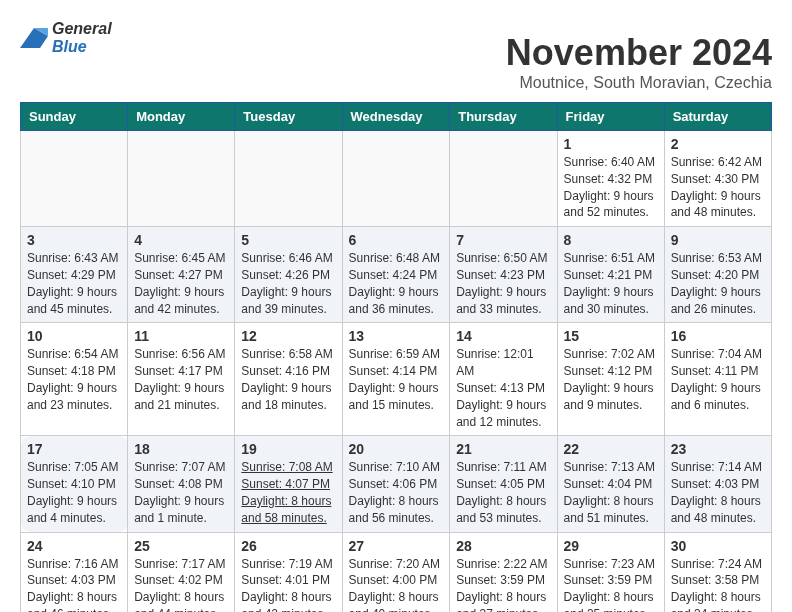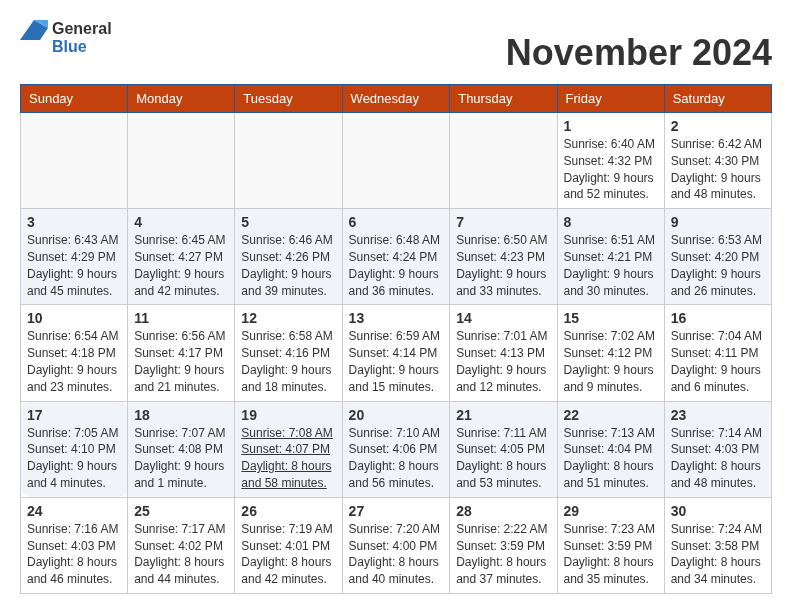--- a/index.html
+++ b/index.html
@@ -11,21 +11,23 @@
       padding: 20px;
     }
     .header-section {
       display: flex;
       justify-content: space-between;
       align-items: flex-start;
       margin-bottom: 10px;
     }
     .logo {
       display: flex;
+      align-items: center;
       gap: 4px;
+      font-style: italic;
     }
     .logo-icon {
       width: 28px;
       height: 20px;
     }
     .title-section {
       text-align: right;
       margin-top: 12px;
     }
     .calendar-title {
@@ -35,26 +37,26 @@
     }
     .calendar-subtitle {
       font-size: 16px;
       color: #555;
     }
     table {
       width: 100%;
       border-collapse: collapse;
     }
     th {
-      background-color: #c2410c;
+      background-color: #0f766e;
       color: white;
       text-align: left;
       padding: 6px 8px;
       font-size: 13px;
-      font-weight: normal;
+      font-weight: bold;
       border: 1px solid #1e5a9e;
     }
     td {
       border: 1px solid #ccc;
       vertical-align: top;
       padding: 5px 6px;
       width: 108px;
       min-height: 80px;
       font-size: 11px;
       color: #333;
@@ -87,20 +89,21 @@
       <polygon points="0,20 14,0 28,8 20,20" fill="#2970b8"></polygon>
       <polygon points="14,0 28,8 28,0" fill="#5ba3e0"></polygon>
     </svg>
     <div>
       <span style="font-size:16px;font-weight:bold;color:#333;">General</span><br>
       <span style="font-size:16px;font-weight:bold;color:#2970b8;">Blue</span>
     </div>
   </div>
   <div class="title-section">
     <div class="calendar-title">November 2024</div>
+    <div class="calendar-subtitle">Moutnice, South Moravian, Czechia</div>
   </div>
 </div>
 
 <table>
   <thead>
     <tr>
       <th>Sunday</th>
       <th>Monday</th>
       <th>Tuesday</th>
       <th>Wednesday</th>
@@ -206,21 +209,21 @@
         </td>
         <td>
           <span class="day-number">13</span>
           <div class="day-info" style="white-space: pre-line;">Sunrise: 6:59 AM
 Sunset: 4:14 PM
 Daylight: 9 hours
 and 15 minutes.</div>
         </td>
         <td>
           <span class="day-number">14</span>
-          <div class="day-info" style="white-space: pre-line;">Sunrise: 7:01 AM
+          <div class="day-info" style="white-space: pre-line;">Sunrise: 12:01 AM
 Sunset: 4:13 PM
 Daylight: 9 hours
 and 12 minutes.</div>
         </td>
         <td>
           <span class="day-number">15</span>
           <div class="day-info" style="white-space: pre-line;">Sunrise: 7:02 AM
 Sunset: 4:12 PM
 Daylight: 9 hours
 and 9 minutes.</div>

